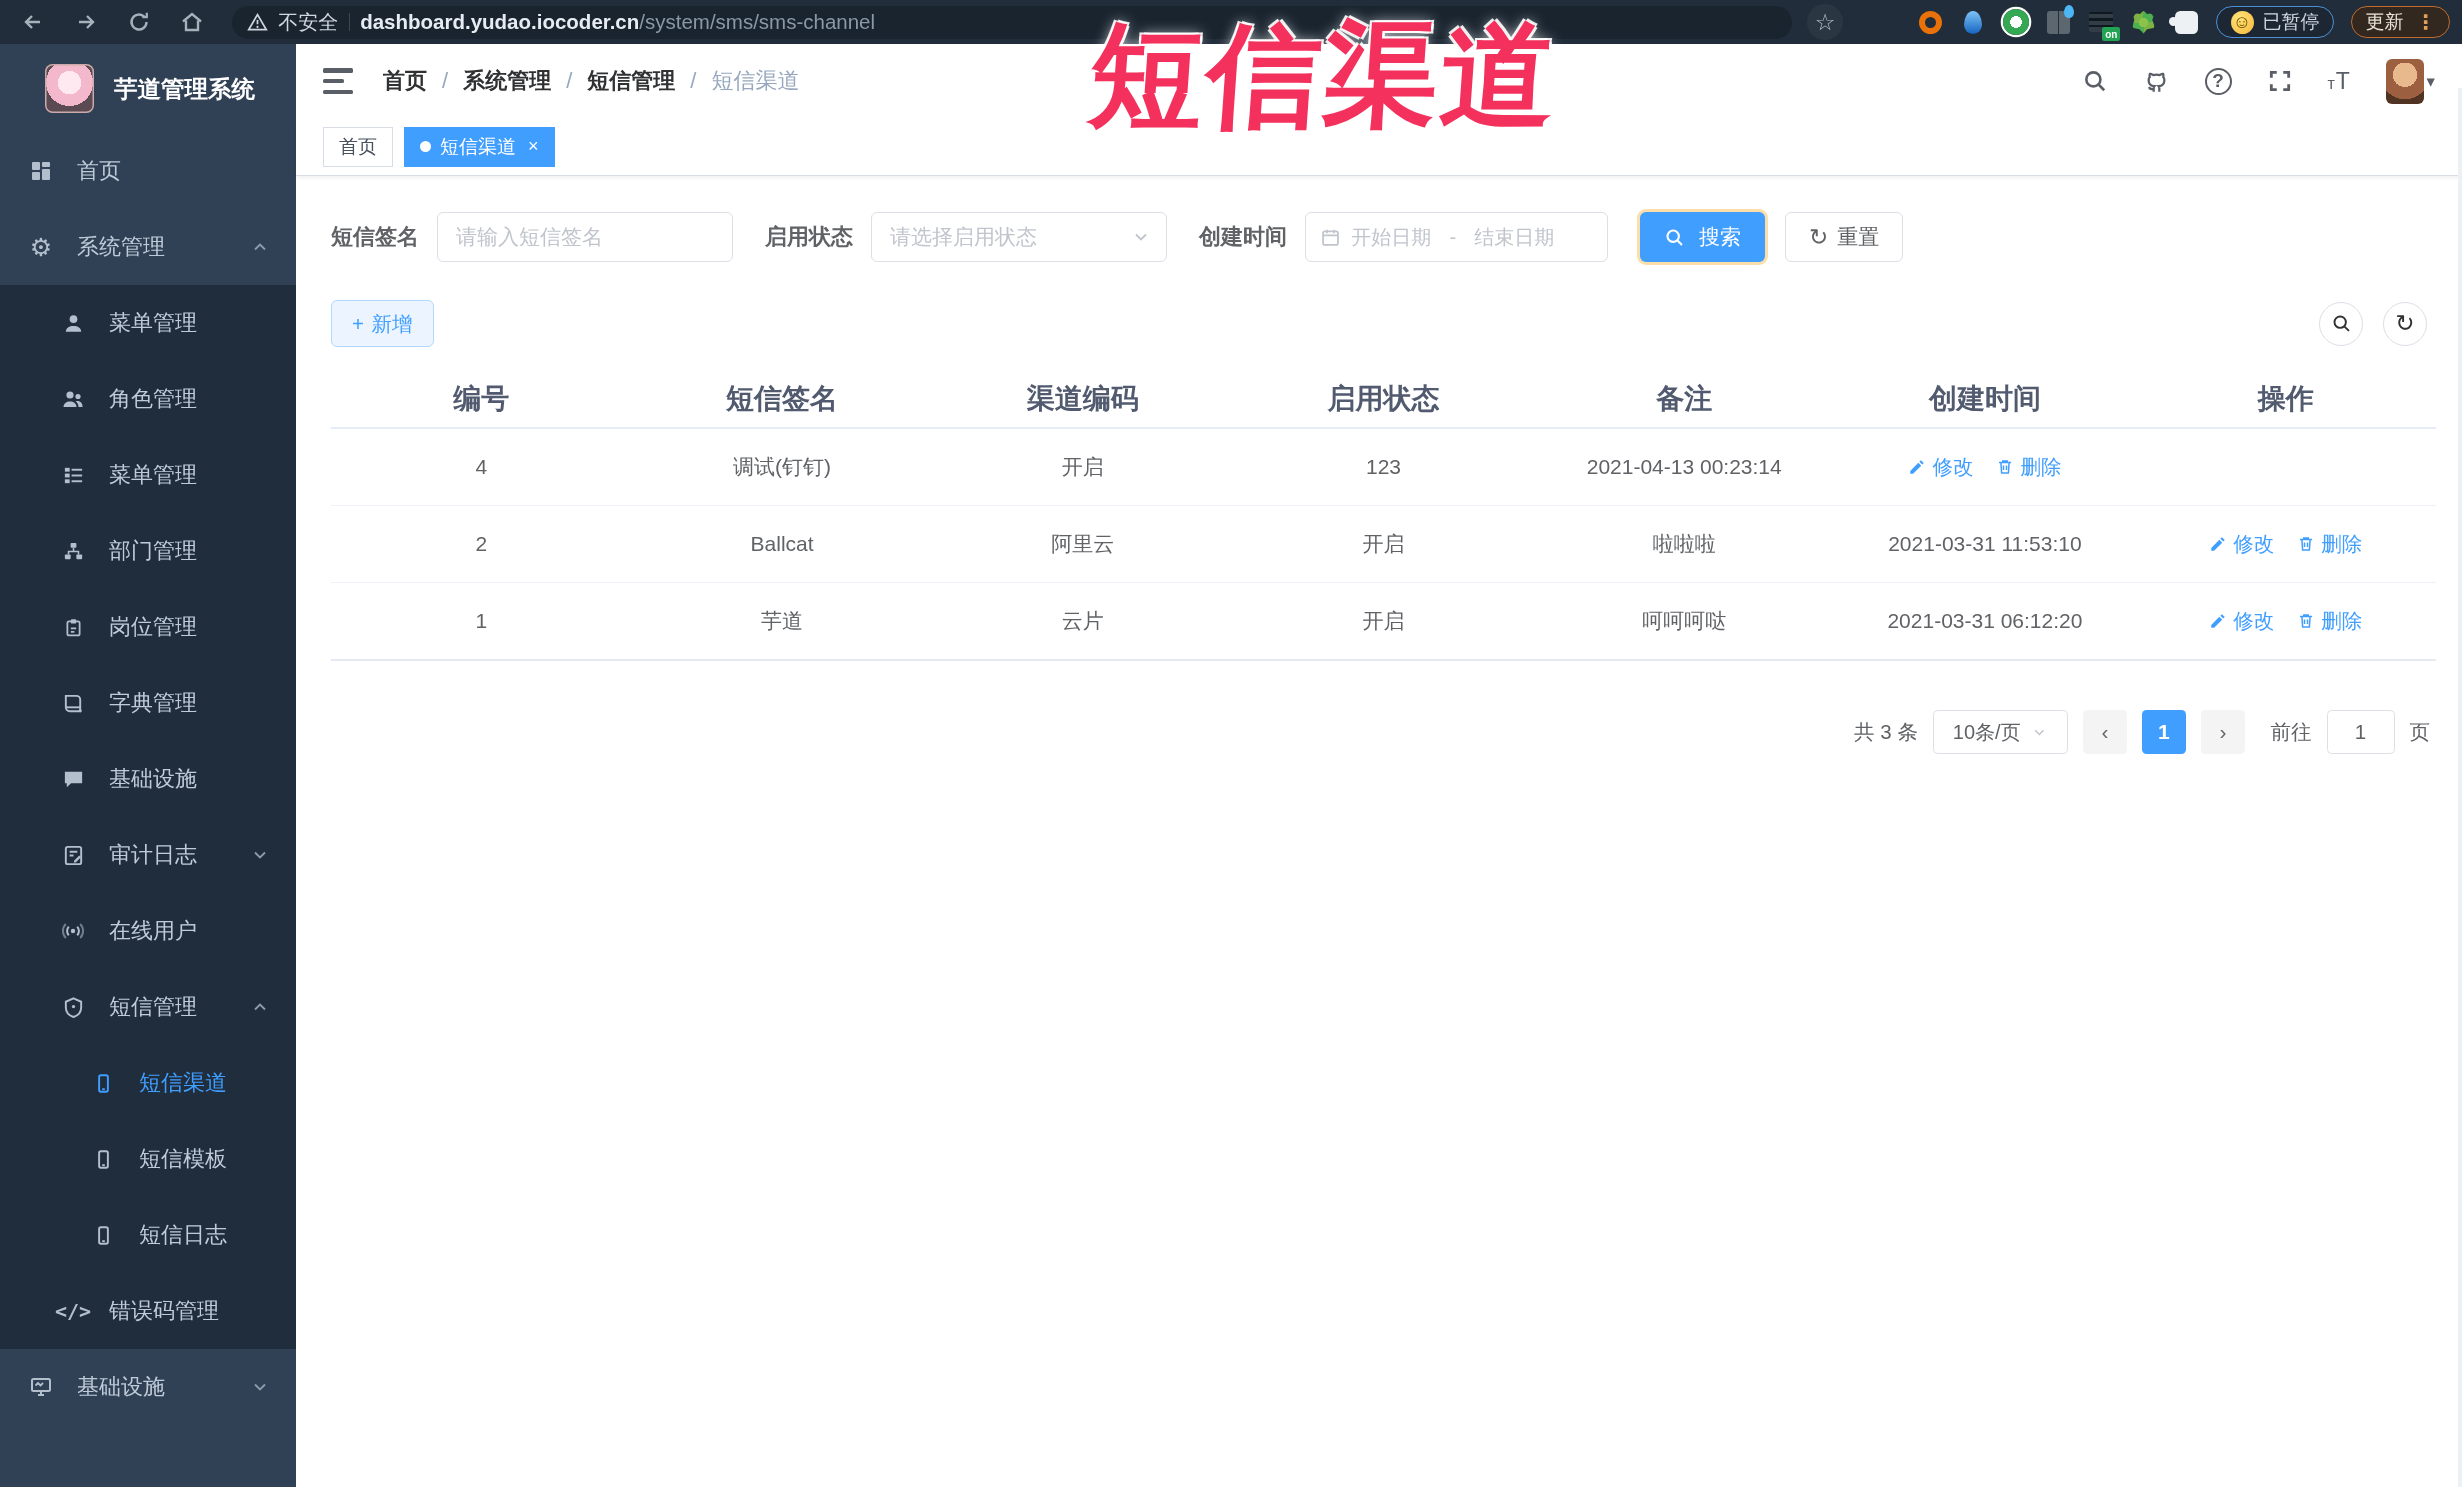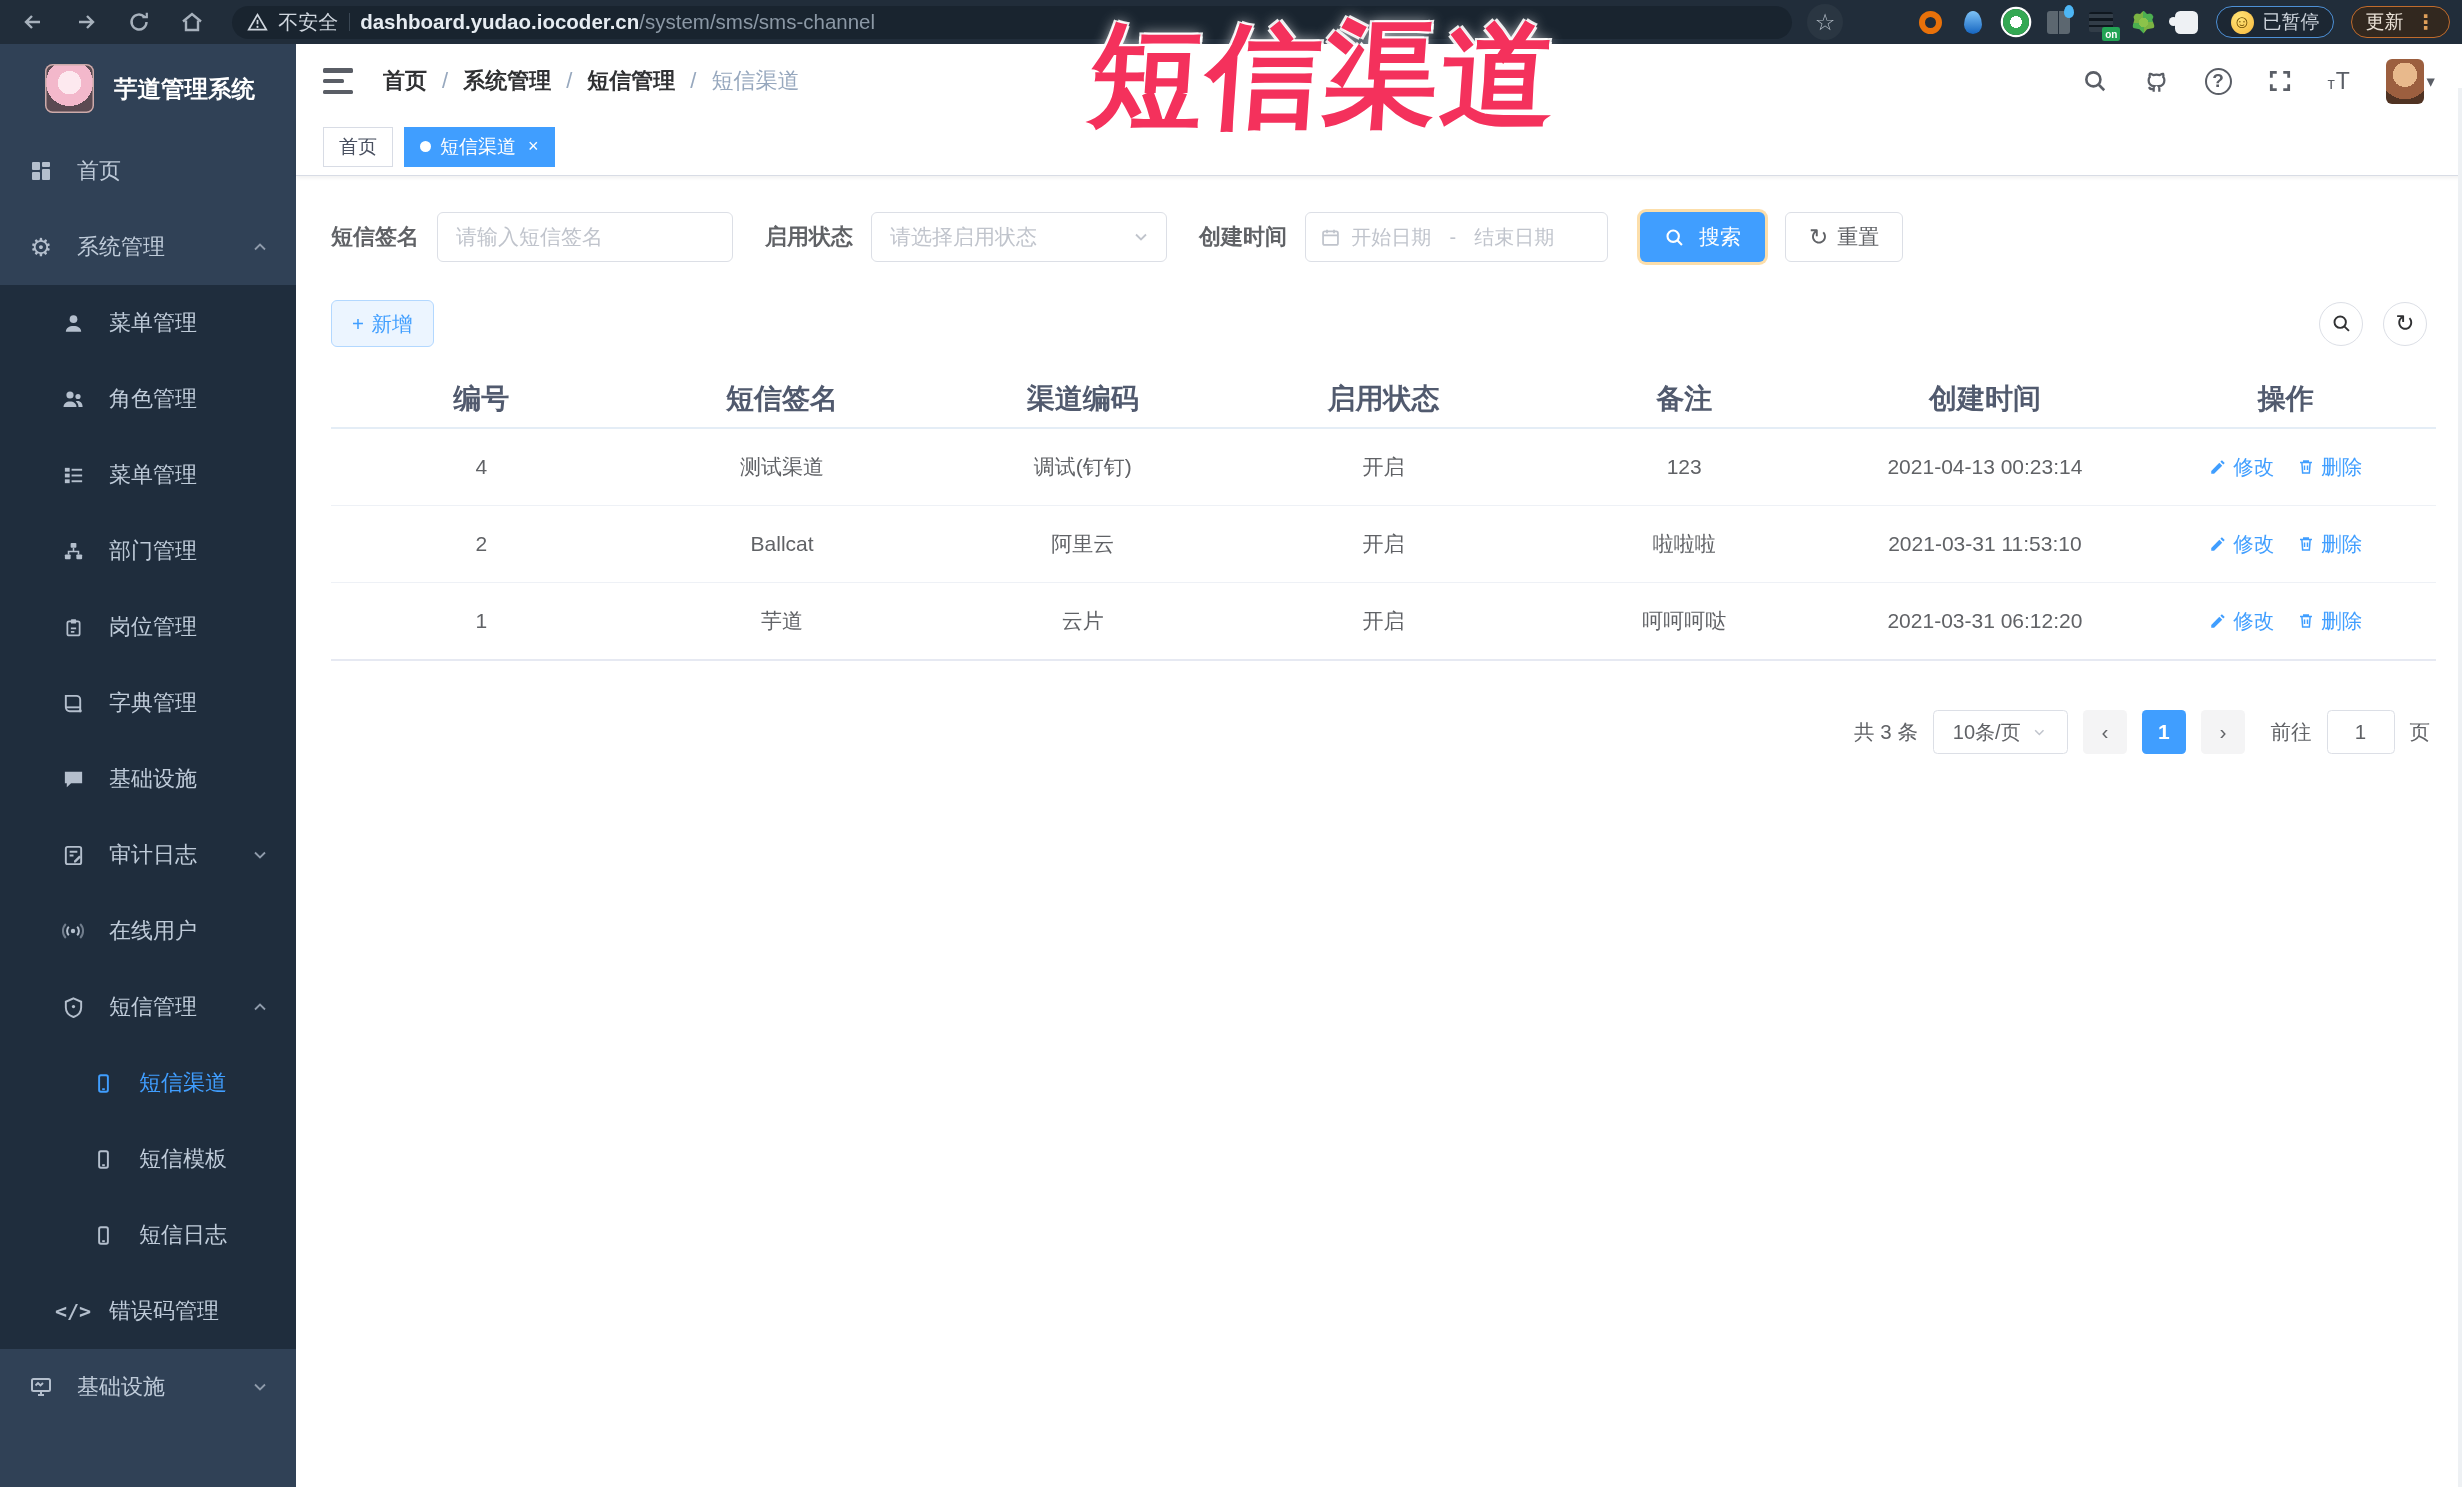--- a/index.html
+++ b/index.html
@@ -515,21 +515,20 @@
             <div class="th">短信签名</div>
             <div class="th">渠道编码</div>
             <div class="th">启用状态</div>
             <div class="th">备注</div>
             <div class="th">创建时间</div>
             <div class="th">操作</div>
           </div>
           <div class="tbody">
             <div class="tr">
               <div class="td">4</div>
-              <div class="td">测试渠道</div>
               <div class="td">调试(钉钉)</div>
               <div class="td">开启</div>
               <div class="td">123</div>
               <div class="td">2021-04-13 00:23:14</div>
               <div class="td ops">
                 <span class="op-link">
                   <svg width="18" height="18" viewBox="0 0 24 24" fill="currentColor">
                       <path d="M3 17.2 13.8 6.4l3.8 3.8L6.8 21H3z"></path>
                       <path d="M15.2 5l2-2 3.8 3.8-2 2z"></path>
                     </svg>

